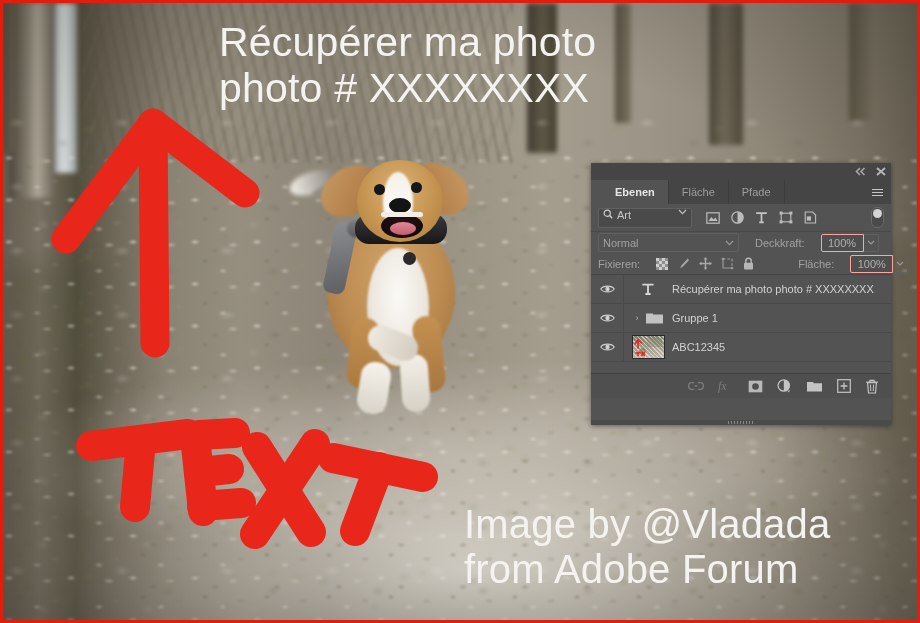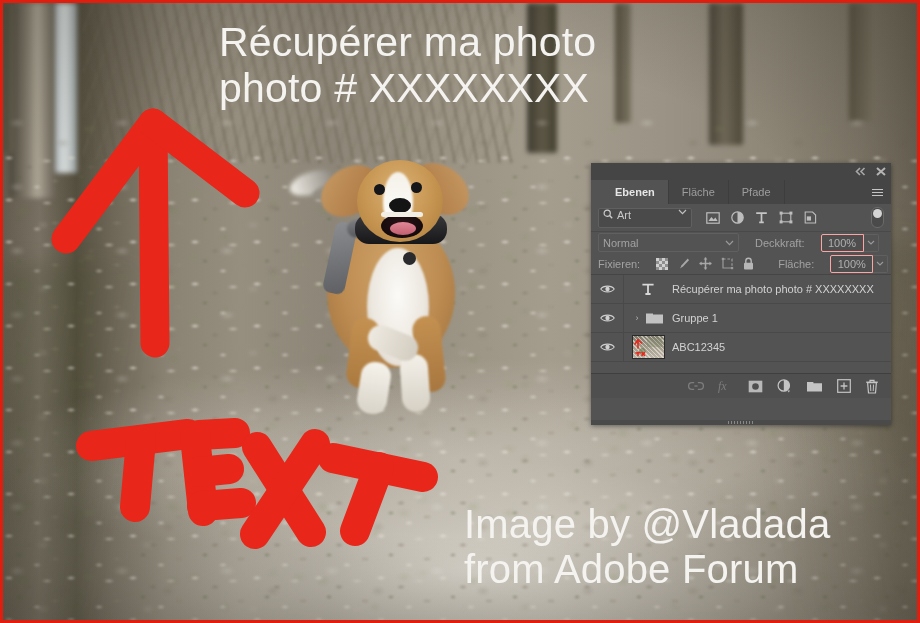--- a/index.html
+++ b/index.html
@@ -645,21 +645,21 @@
             <rect x="9.9" y="9.9" width="2.3" height="2.3" fill="#9a9a9a"></rect>
           </svg>
         </span>
         <span class="lk">
           <svg width="11" height="13" viewBox="0 0 11 13">
             <path d="M2.8 6 L2.8 4 A2.7 2.7 0 0 1 8.2 4 L8.2 6" stroke="#b6b6b6" stroke-width="1.4" fill="none"></path>
             <rect x="1" y="5.8" width="9" height="6.6" rx="1" fill="#b6b6b6"></rect>
           </svg>
         </span>
       </div>
-      <span class="field-label" style="margin-left:8px;">Fläche:</span>
+      <span class="field-label" style="margin-left:28px;">Fläche:</span>
       <div style="display:flex;">
         <div class="num-field">100%</div>
         <div class="num-stepper">
           <svg width="8" height="5" viewBox="0 0 8 5">
             <path d="M1 1 L4 4 L7 1" stroke="#9a9a9a" stroke-width="1.1" fill="none"></path>
           </svg>
         </div>
       </div>
     </div>
 

